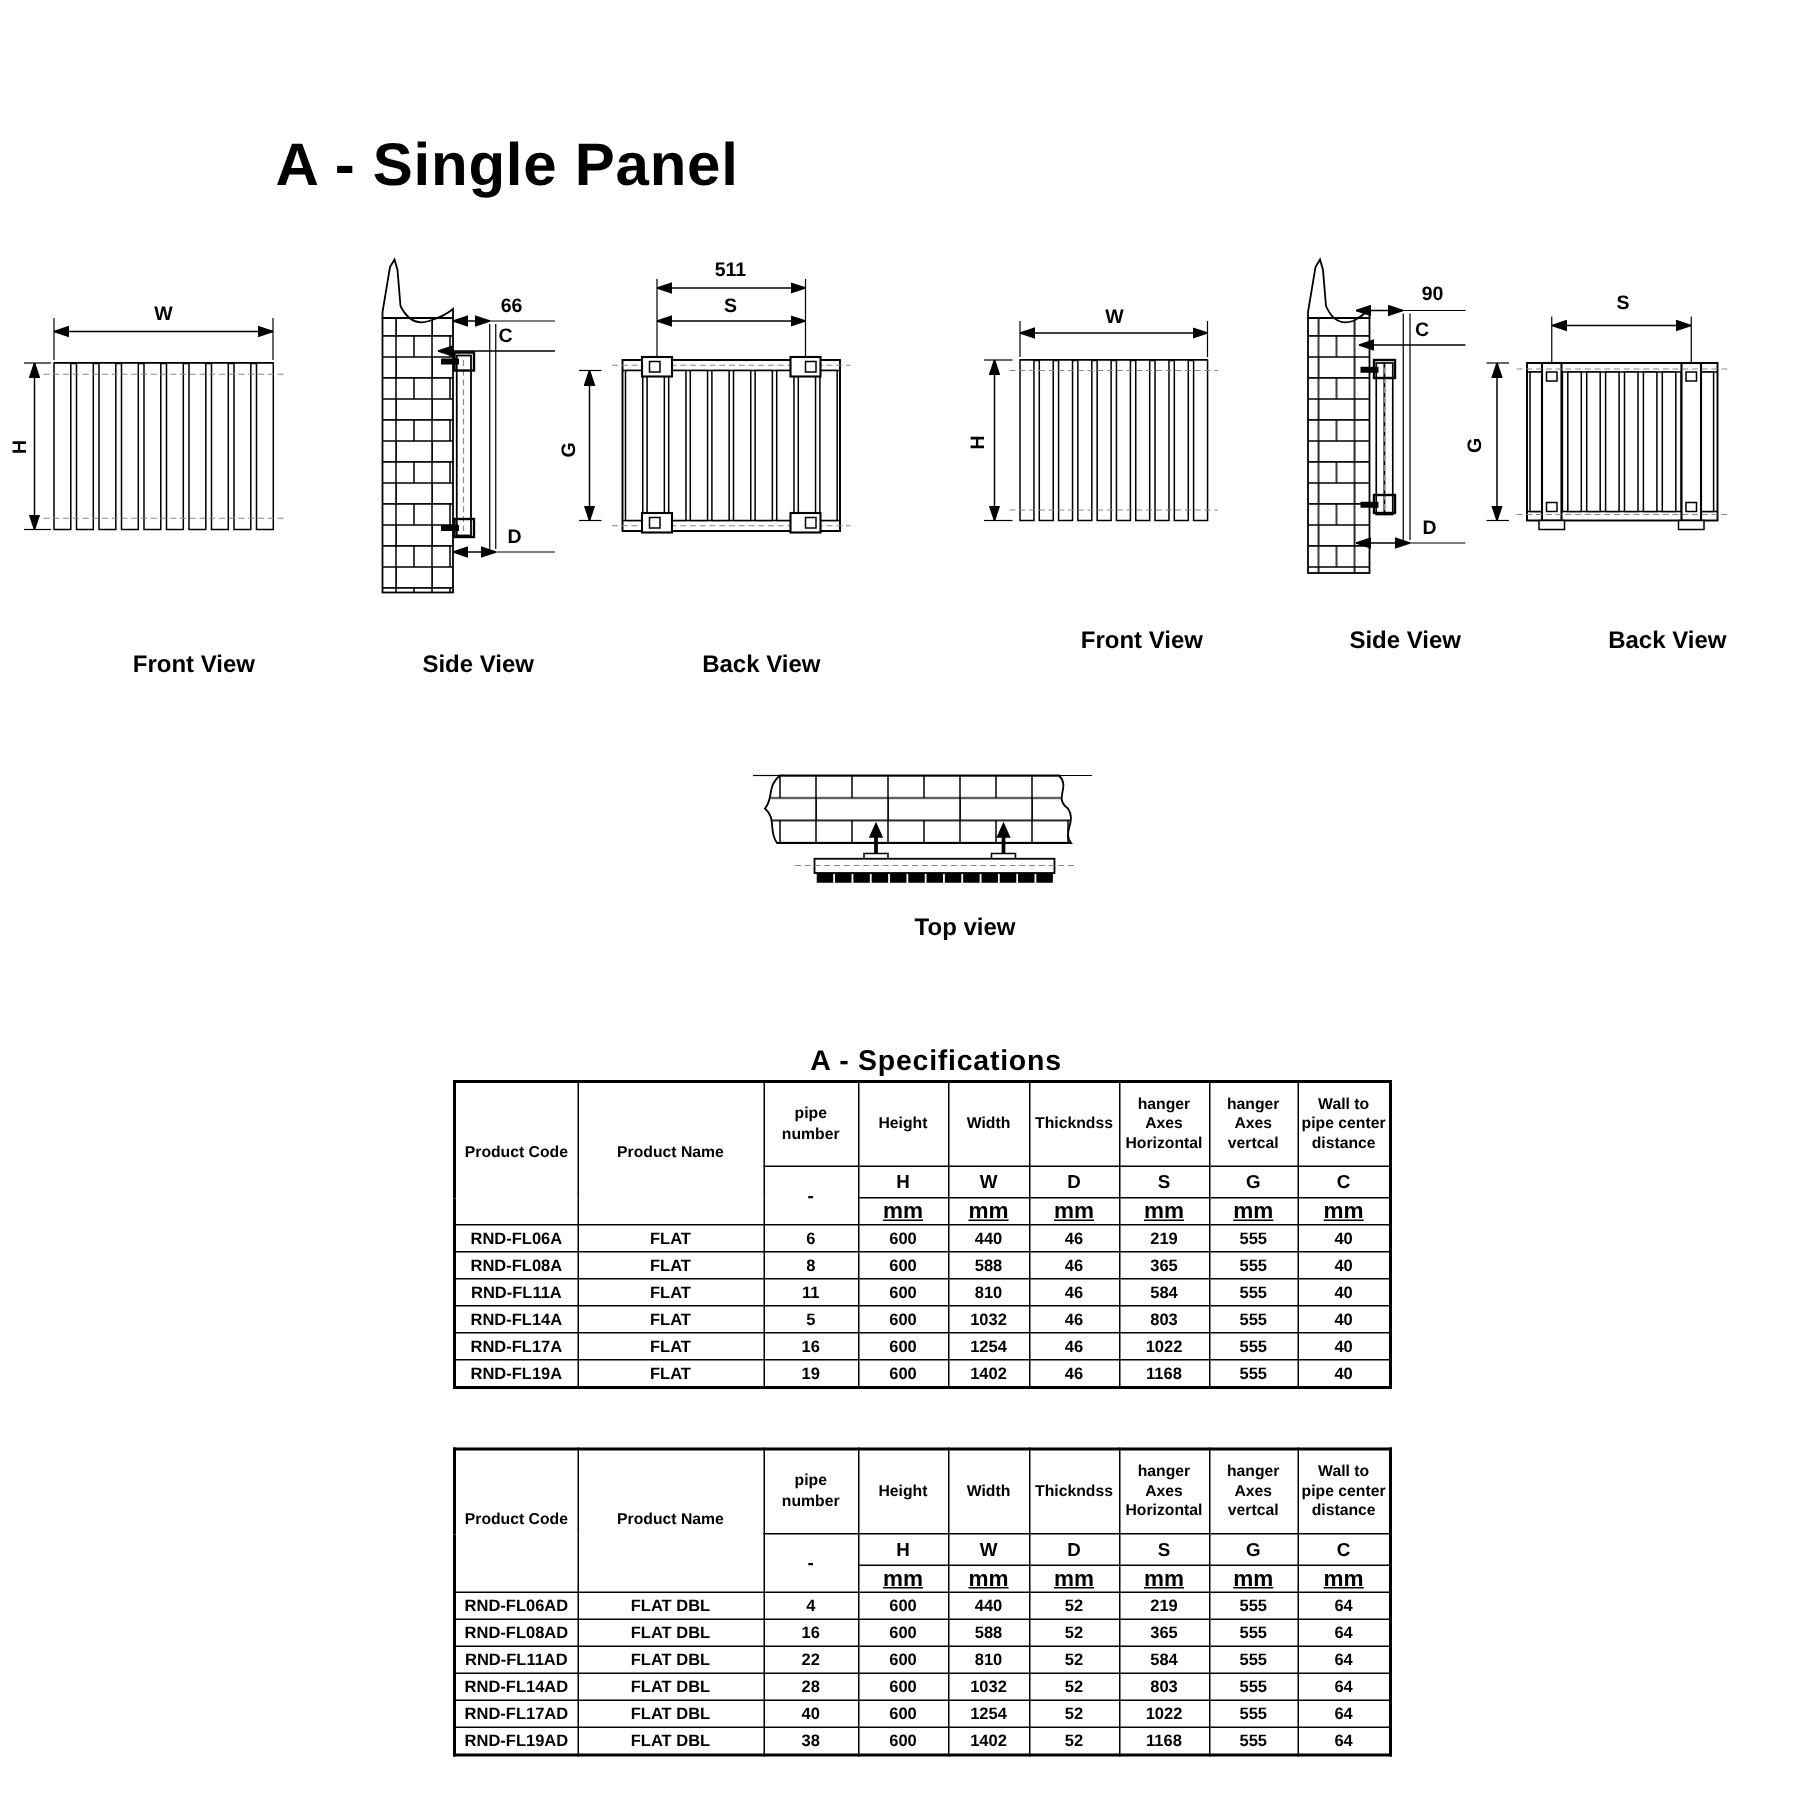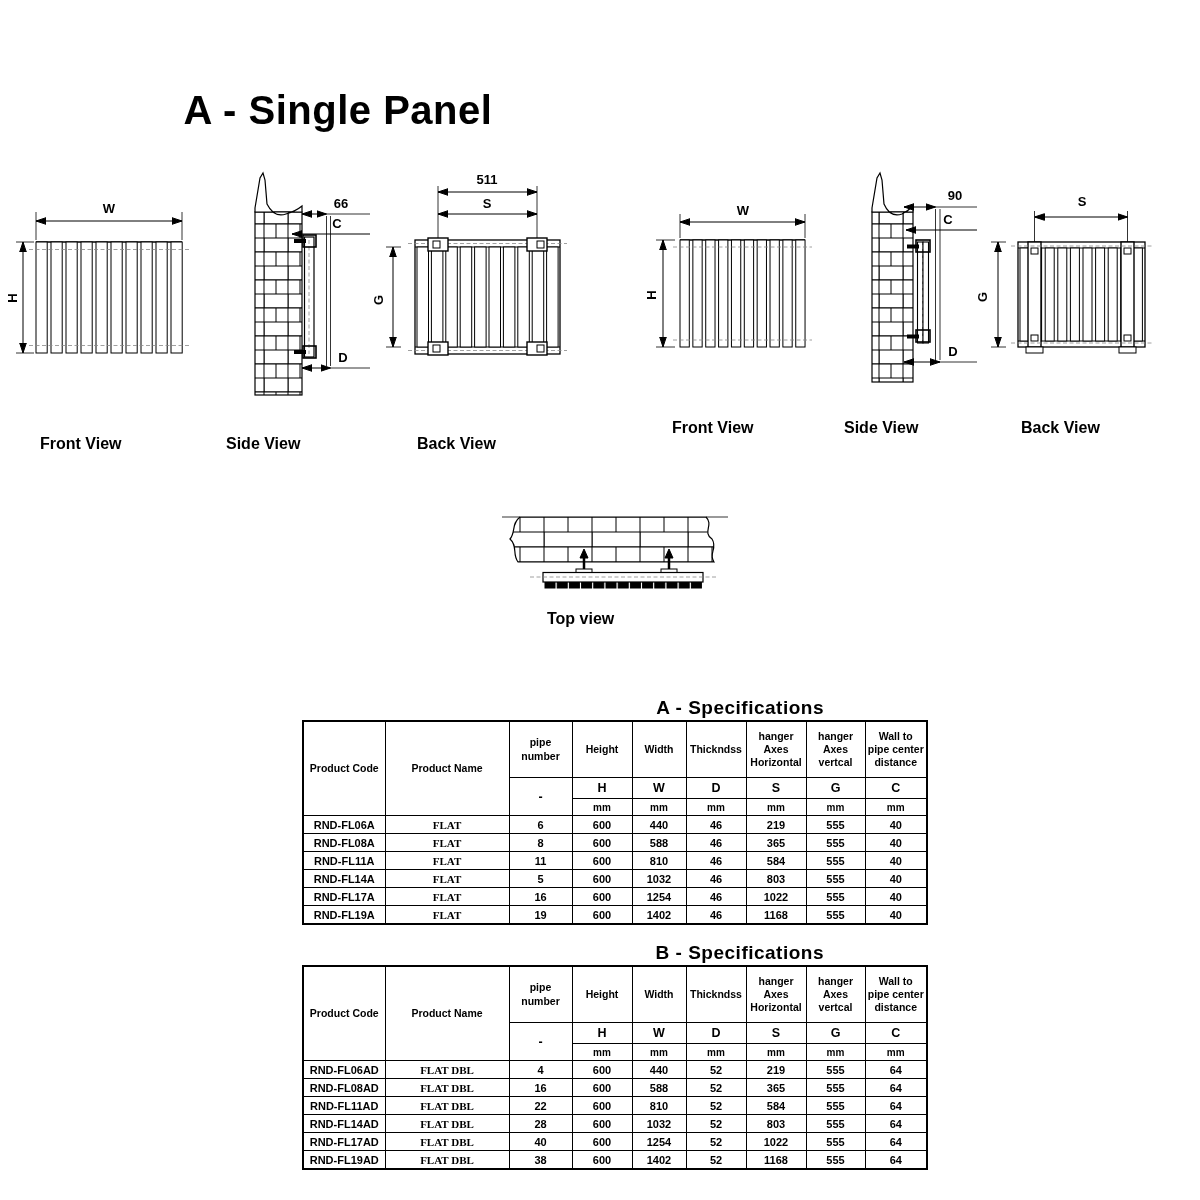--- a/index.html
+++ b/index.html
@@ -1,40 +1,40 @@
 <!DOCTYPE html>
 <html><head>
 <meta charset="utf-8">
 <style>
   html,body{margin:0;padding:0;background:#fff;}
   #page{position:relative;width:1200px;height:1200px;background:#fff;overflow:hidden;
         font-family:"Liberation Sans",sans-serif;color:#000;}
   .main-title{position:absolute;font-size:40px;font-weight:bold;text-align:center;width:420px;letter-spacing:.5px;}
   #title-a{left:128px;top:88px;}
   #title-b{left:702px;top:94px;}
-  .vlabel{position:absolute;font-size:16px;font-weight:bold;text-align:left;width:130px;}
-  .spec-title{position:absolute;left:424px;width:400px;text-align:right;font-size:19px;font-weight:bold;letter-spacing:.5px;}
+  .vlabel{position:absolute;font-size:16px;font-weight:bold;text-align:right;width:130px;}
+  .spec-title{position:absolute;left:424px;width:400px;text-align:center;font-size:19px;font-weight:bold;letter-spacing:.5px;}
   #spec-title-a{top:697px;}
   #spec-title-b{top:942px;}
   svg.drawing{position:absolute;overflow:visible;}
   svg.drawing line,svg.drawing path,svg.drawing rect,svg.drawing polygon{stroke:#000;}
   svg.drawing .dim{stroke-width:1;}
   svg.drawing .thin{stroke-width:.8;}
   svg.drawing .dash{stroke:#888;stroke-width:.8;stroke-dasharray:4 2.5;}
   svg.drawing text{font-family:"Liberation Sans",sans-serif;font-weight:bold;font-size:13px;fill:#000;stroke:none;}
   table.spec{position:absolute;left:302px;border-collapse:collapse;table-layout:fixed;background:#fff;border:2px solid #000;}
   #spec-a{top:720px;}
   #spec-b{top:965px;}
   table.spec td{border:1.2px solid #000;text-align:center;vertical-align:middle;padding:0 1px;overflow:hidden;}
   tr.hrow1 td{height:55px;font-size:10.5px;font-weight:bold;line-height:1.25;}
   td.product-code-header,td.product-name-header{font-size:11px;}
   tr.hrow2 td{height:20px;font-size:12.5px;font-weight:bold;}
-  tr.hrow3 td{height:16px;font-size:10px;font-weight:bold;}
+  tr.hrow3 td{height:16px;font-size:15px;font-weight:bold;text-decoration:underline;}
   tr.drow td{height:17px;font-size:11px;font-weight:bold;}
-  td.cell-name{font-size:9.5px;font-family:Liberation Serif, serif;}
+  td.cell-name{font-size:9.5px;}
 </style>
 </head>
 <body>
 
 <div id="page">
 
   <div id="title-a" class="main-title">A - Single Panel</div>
 
   <svg class="drawing" style="left:12px;top:196px" width="190" height="172">
       <defs>
@@ -408,21 +408,20 @@
           <td>600</td>
           <td>1402</td>
           <td>46</td>
           <td>1168</td>
           <td>555</td>
           <td>40</td>
         </tr>
       </tbody>
     </table>
 
-  <div id="spec-title-b" class="spec-title">B - Specifications</div>
   <table id="spec-b" class="spec">
       <colgroup>
         <col style="width: 82px;">
         <col style="width: 124px;">
         <col style="width: 63px;">
         <col style="width: 60px;">
         <col style="width: 54px;">
         <col style="width: 60px;">
         <col style="width: 60px;">
         <col style="width: 59px;">

